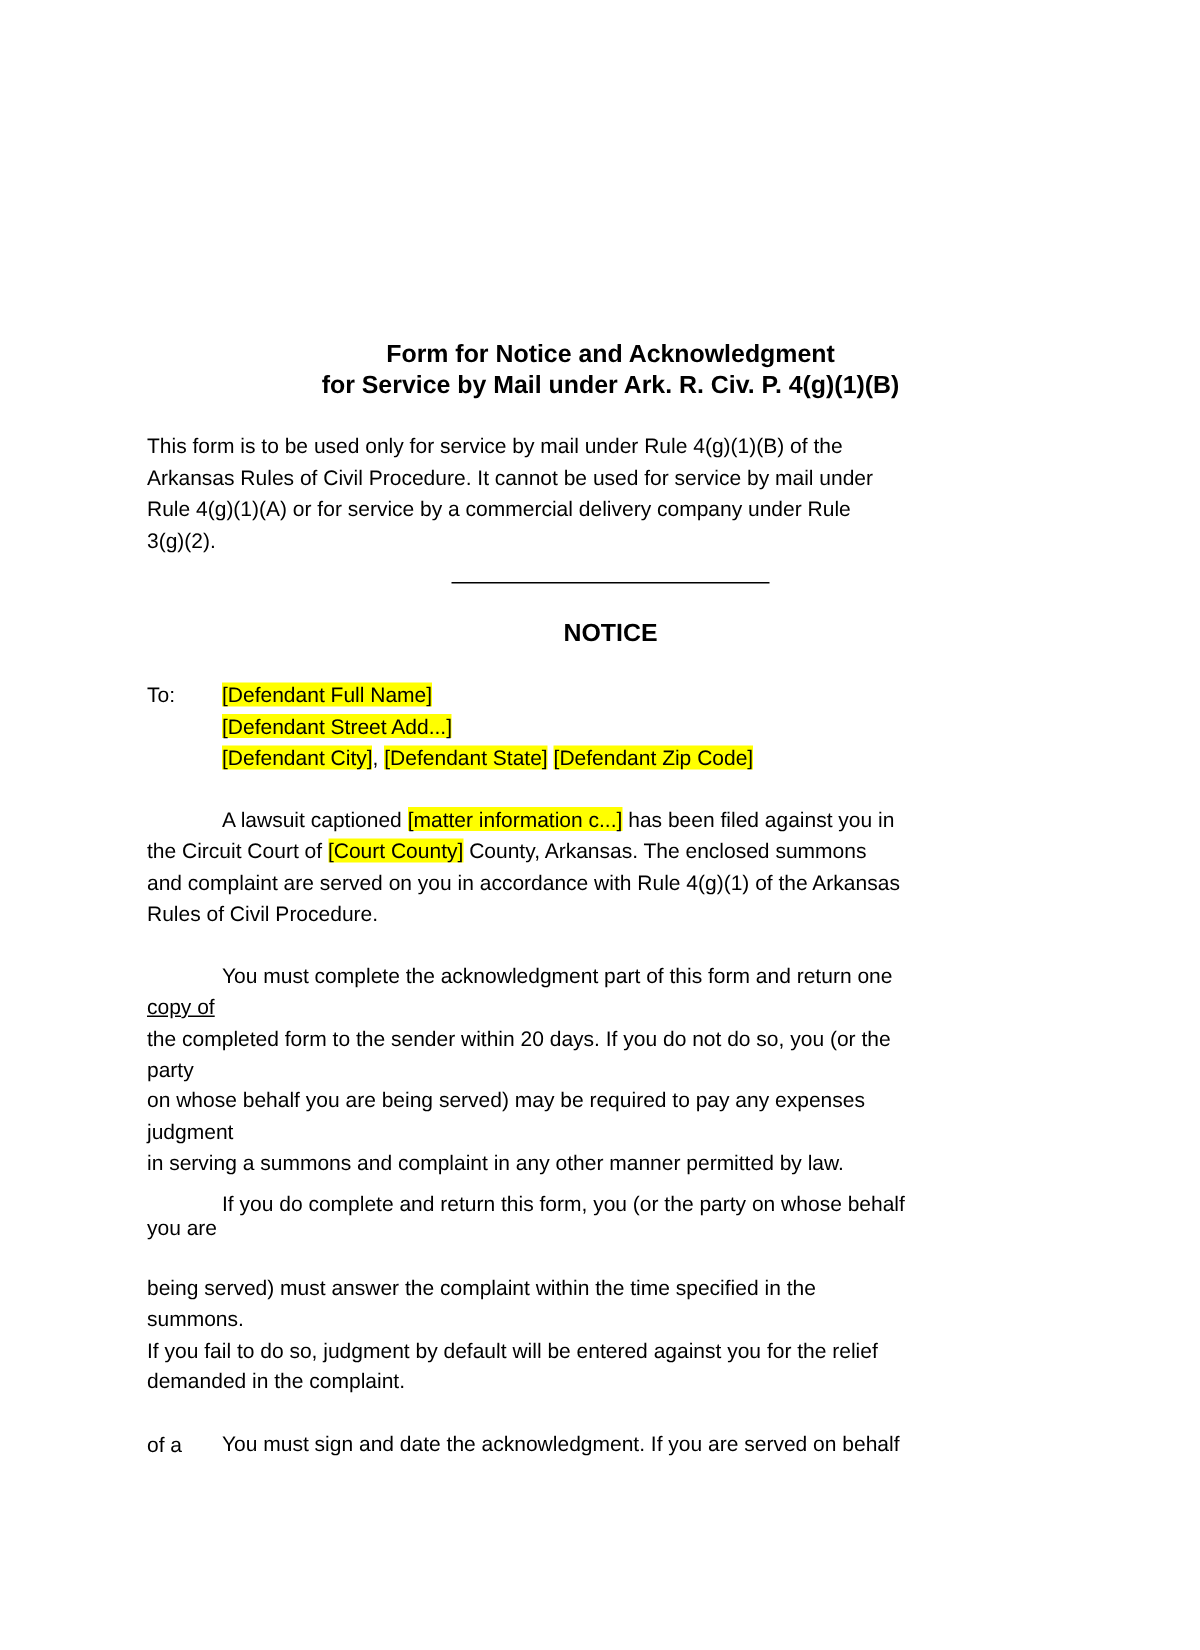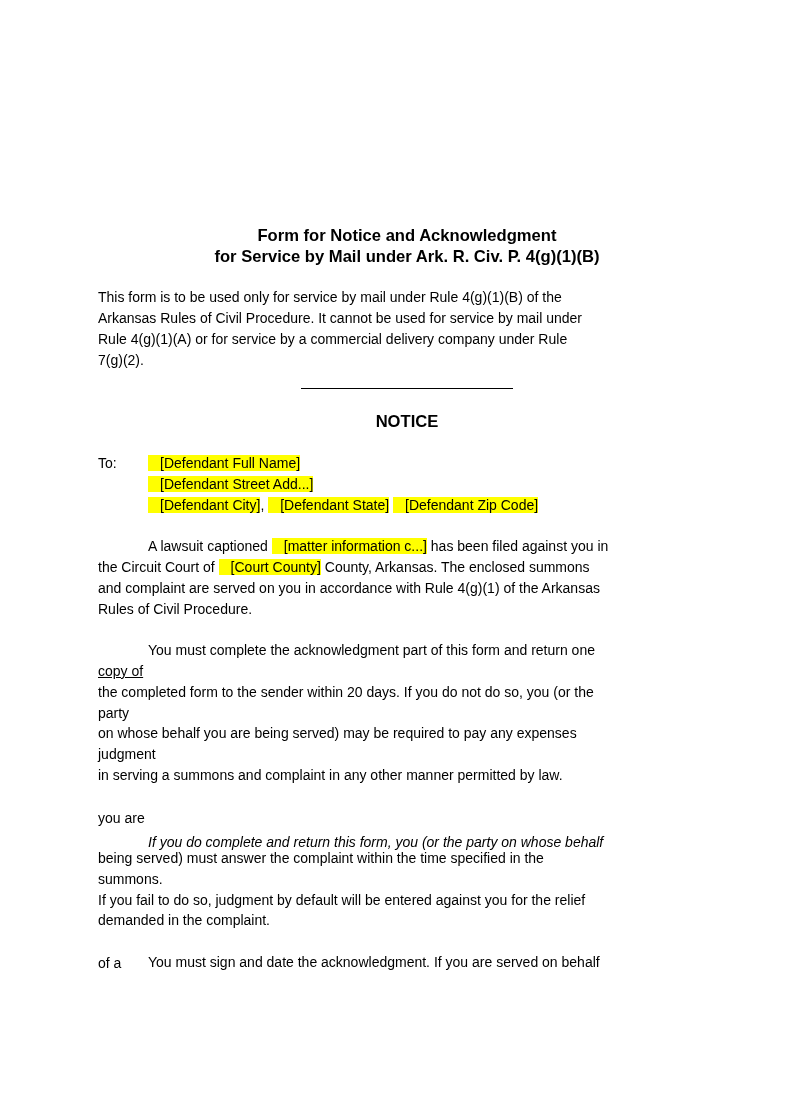--- a/index.html
+++ b/index.html
@@ -37,21 +37,20 @@
     left: 0;
     width: 814px;
     text-align: center;
     font-weight: bold;
     font-size: 16.6px;
     line-height: 21px;
     white-space: nowrap;
   }
   .hl {
     background: #ffff00;
-    padding-left: 12px;
   }
   .rule {
     position: absolute;
     left: 301px;
     top: 388px;
     width: 212px;
     height: 0;
     border-top: 1.6px solid #000000;
   }
   .indent {
@@ -68,21 +67,21 @@
 
 <div class="page">
 
   <div class="title" style="top:225px;">Form for Notice and Acknowledgment</div>
   <div class="title" style="top:246px;">for Service by Mail under Ark. R. Civ. P. 4(g)(1)(B)</div>
 
   <div>
     <div class="line" style="top:287px;">This form is to be used only for service by mail under Rule 4(g)(1)(B) of the</div>
     <div class="line" style="top:308px;">Arkansas Rules of Civil Procedure. It cannot be used for service by mail under</div>
     <div class="line" style="top:329px;">Rule 4(g)(1)(A) or for service by a commercial delivery company under Rule</div>
-    <div class="line" style="top:350px;">7(g)(2).</div>
+    <div class="line" style="top:350px;">3(g)(2).</div>
   </div>
 
   <div class="rule"></div>
 
   <div class="title" style="top:411px;">NOTICE</div>
 
   <div>
     <div class="line" style="top:453px;">
       <span class="to-label">To:</span><span class="hl">[Defendant Full Name]</span>
     </div>
@@ -109,21 +108,21 @@
     <div class="line" style="top:640px;"><span class="indent"></span><span>You must complete the acknowledgment part of this form and return one</span></div>
     <div class="line" style="top:661px;text-decoration:underline;">copy of</div>
     <div class="line" style="top:682px;">the completed form to the sender within 20 days. If you do not do so, you (or the</div>
     <div class="line" style="top:703px;">party</div>
     <div class="line" style="top:723px;text-align:right;">on whose behalf you are being served) may be required to pay any expenses</div>
     <div class="line" style="top:744px;">judgment</div>
     <div class="line" style="top:765px;">in serving a summons and complaint in any other manner permitted by law.</div>
   </div>
 
   <div>
-    <div class="line" style="top:832px;font-style:italic;"><span class="indent"></span><span>If you do complete and return this form, you (or the party on whose behalf</span></div>
+    <div class="line" style="top:792px;"><span class="indent"></span><span>If you do complete and return this form, you (or the party on whose behalf</span></div>
     <div class="line" style="top:808px;">you are</div>
     <div class="line" style="top:848px;">being served) must answer the complaint within the time specified in the</div>
     <div class="line" style="top:869px;">summons.</div>
     <div class="line" style="top:890px;">If you fail to do so, judgment by default will be entered against you for the relief</div>
     <div class="line" style="top:910px;">demanded in the complaint.</div>
   </div>
 
   <div>
     <div class="line" style="top:952px;"><span class="indent"></span><span>You must sign and date the acknowledgment. If you are served on behalf</span></div>
     <div class="line" style="top:953px;">of a</div>

